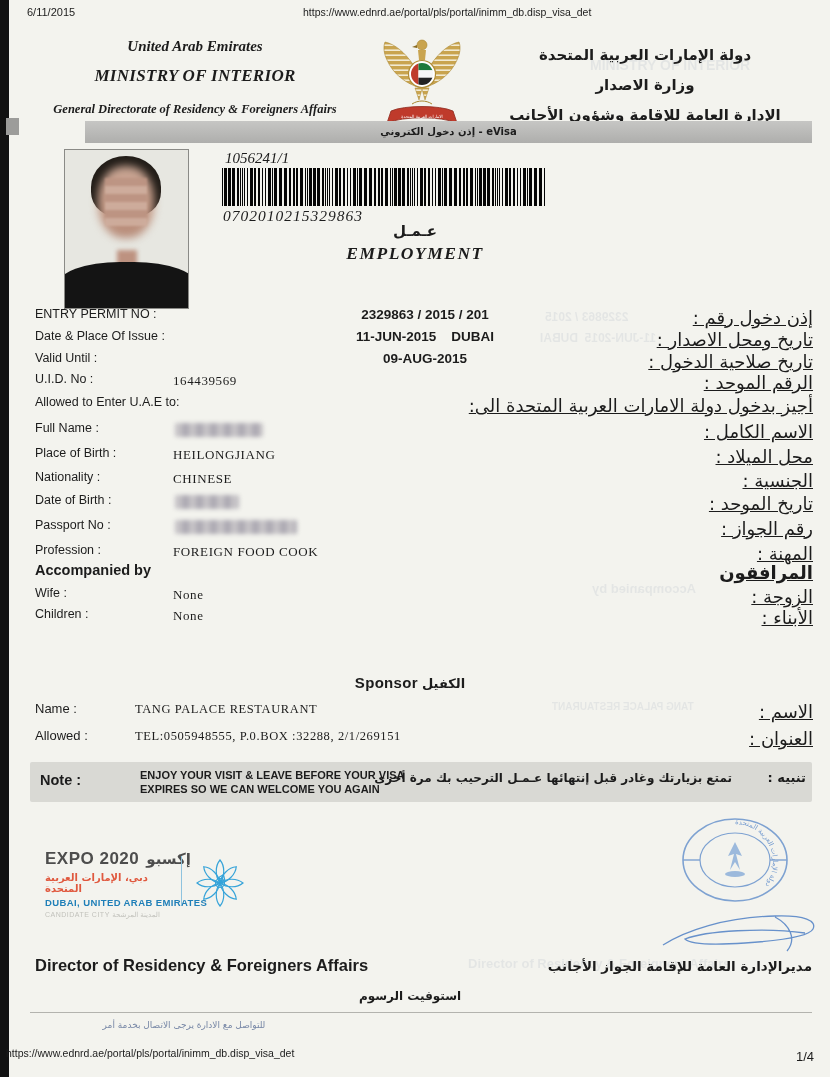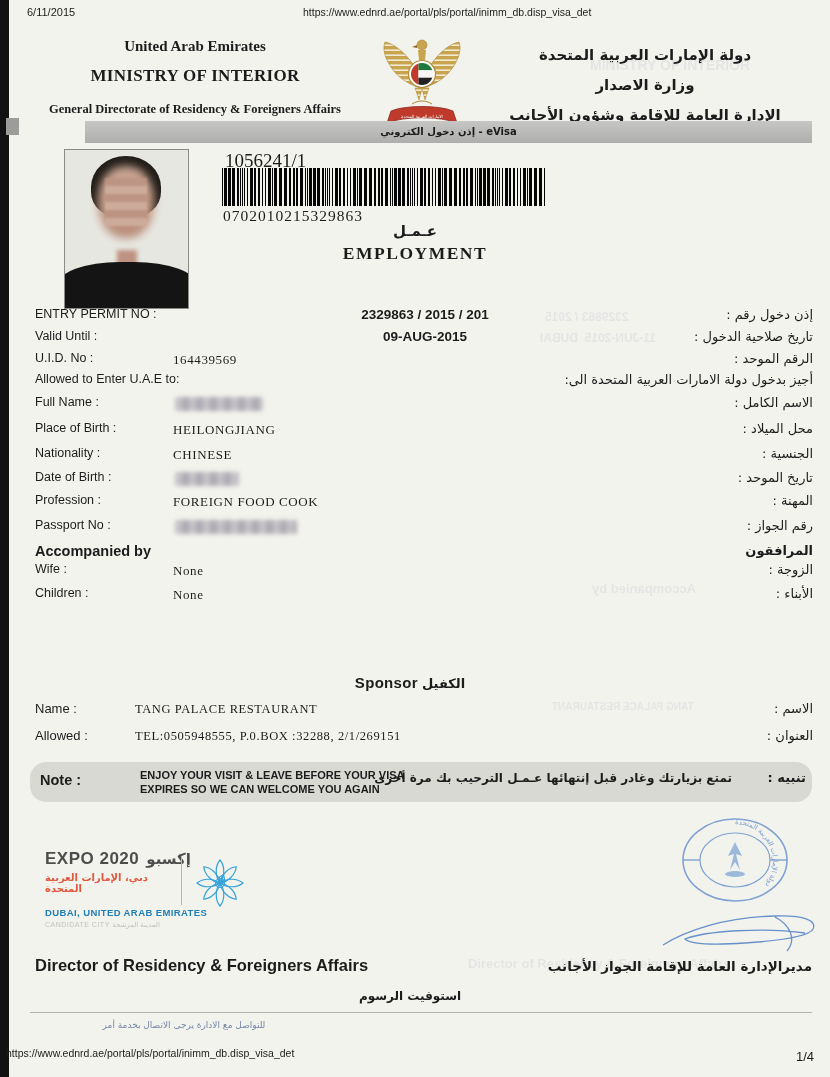--- a/index.html
+++ b/index.html
@@ -1,20 +1,20 @@
 <!DOCTYPE html>
 <html><head>
 <meta charset="utf-8">
 <style>
   html,body{margin:0;padding:0;background:#e8e8e4;}
   .page{position:relative;width:830px;height:1077px;background:#f3f3ee;overflow:hidden;
         font-family:"Liberation Sans",sans-serif;color:#1c1c1c;}
   .abs{position:absolute;}
   .ar{font-family:"DejaVu Sans",sans-serif;direction:rtl;unicode-bidi:embed;}
-  .serif{font-family:"Liberation Serif",serif;}
+  .serif{font-family:"Liberation Serif",serif;font-style:italic;}
   .b{font-weight:bold;}
 
   
   .edge-strip{left:0;top:0;width:9px;height:1077px;background:#121212;}
   .edge-blob{left:6px;top:118px;width:13px;height:17px;background:#9c9c9a;}
 
   
   .meta-date{left:27px;top:6px;font-size:11px;}
   .meta-url{left:303px;top:6px;font-size:10.5px;}
 
@@ -33,68 +33,68 @@
   .photo .face{position:absolute;left:33px;top:16px;width:56px;height:72px;border-radius:46%;
                background:linear-gradient(#caa694,#c19682 70%,#b58a77);filter:blur(4px);}
   .photo .pix{position:absolute;left:40px;top:28px;width:42px;height:48px;
               background:repeating-linear-gradient(0deg,#cfae9e 0 8px,#bd9483 8px 16px),
                          repeating-linear-gradient(90deg,rgba(255,255,255,.25) 0 8px,rgba(0,0,0,.08) 8px 16px);
               filter:blur(1px);opacity:.9;}
   .photo .shirt{position:absolute;left:-8px;bottom:-6px;width:140px;height:52px;border-radius:45% 45% 0 0;background:#141414;}
   .photo .neck{position:absolute;left:52px;bottom:40px;width:20px;height:18px;background:#bd9280;filter:blur(2px);}
 
   
-  .docnum{left:225px;top:150px;font-size:19px;}
+  .docnum{left:225px;top:150px;font-size:15px;}
   .barcode{left:222px;top:168px;width:323px;height:38px;overflow:hidden;white-space:nowrap;}
   .barcode i{display:inline-block;height:100%;background:#050505;}
   .docnum2{left:223px;top:207px;font-size:15.5px;letter-spacing:1px;}
   .vtype-ar{left:230px;top:222px;width:370px;text-align:center;font-size:15px;font-weight:bold;}
   .vtype-en{left:230px;top:243px;width:370px;text-align:center;font-size:17.5px;font-weight:bold;letter-spacing:1.5px;}
 
   
   .fields{left:35px;top:307px;width:778px;}
   .frow{position:relative;}
   .frow:nth-child(1){height:22px}.frow:nth-child(2){height:22px}.frow:nth-child(3){height:21px}
   .frow:nth-child(4){height:23px}.frow:nth-child(5){height:26px}.frow:nth-child(6){height:25px}
   .frow:nth-child(7){height:24px}.frow:nth-child(8){height:23px}.frow:nth-child(9){height:25px}
   .frow:nth-child(10){height:25px}.frow:nth-child(11){height:19px}.frow:nth-child(12){height:24px}
   .frow:nth-child(13){height:21px}.frow:nth-child(14){height:21px}
   .flabel{position:absolute;left:0;top:0;font-size:12.5px;white-space:pre;}
-  .flabel-ar{position:absolute;right:0;top:0;font-size:13px;white-space:pre;}
+  .flabel-ar{position:absolute;right:0;top:0;font-size:18px;white-space:pre;text-decoration:underline;}
   .k-permit .flabel{font-weight:normal;}
   .val-permit{position:absolute;left:280px;width:220px;top:0;text-align:center;font-weight:bold;font-size:13.5px;white-space:pre;}
   .val-serif{position:absolute;left:138px;top:1px;font-family:"Liberation Serif",serif;font-size:13px;letter-spacing:.6px;white-space:pre;}
   .k-section .flabel{font-size:14.5px;font-weight:bold;}
   .k-section .flabel-ar{font-weight:bold;}
   .redact{position:absolute;left:140px;top:2px;height:14px;border-radius:2px;
           background:repeating-linear-gradient(90deg,#c5c2c6 0 7px,#aeabb3 7px 14px);filter:blur(2px);}
   .r-name{width:88px}.r-dob{width:64px}.r-passport{width:122px}
 
   
   .sp-title{left:230px;top:674px;width:370px;text-align:center;font-size:15px;}
   .sp-title .en{font-weight:bold;letter-spacing:.3px;}
   .sp-title .arx{font-family:"DejaVu Sans",sans-serif;font-weight:bold;font-size:13px;margin-right:10px;}
   .sponsor-rows{left:35px;top:701px;width:778px;}
   .srow{position:relative;height:27px;}
   .srow .flabel{font-size:13px;}
   .srow .val-serif{left:100px;font-size:12.5px;}
 
   
-  .note{left:30px;top:762px;width:782px;height:40px;background:#d9d9d4;border-radius:16px;}
+  .note{left:30px;top:762px;width:782px;height:40px;background:#d9d9d4;border-radius:2px;}
   .note .nlab{position:absolute;left:10px;top:10px;font-size:14.5px;font-weight:bold;}
   .note .ntext{position:absolute;left:110px;top:6px;font-size:11px;font-weight:bold;line-height:14px;}
   .note .nlab-ar{position:absolute;right:6px;top:8px;font-size:13px;font-weight:bold;}
   .note .ntext-ar{position:absolute;right:80px;top:9px;font-size:12px;font-weight:bold;}
 
   
   .expo{left:45px;top:849px;width:220px;}
   .expo .e1{font-size:17px;font-weight:bold;color:#4d4d4d;letter-spacing:.5px;}
   .expo .e1 .arx{font-family:"DejaVu Sans",sans-serif;font-size:15px;margin-left:7px;}
   .expo .e2{font-size:10px;font-weight:bold;color:#e0583e;margin-top:3px;font-family:"DejaVu Sans",sans-serif;direction:rtl;width:128px;text-align:left;}
-  .expo .e3{font-size:9.5px;font-weight:bold;color:#1f7fb8;letter-spacing:.4px;margin-top:13px;}
+  .expo .e3{font-size:9.5px;font-weight:bold;color:#1f7fb8;letter-spacing:.4px;margin-top:3px;}
   .expo .e4{font-size:7px;color:#c2c2bc;margin-top:3px;letter-spacing:.5px;}
   .expo-div{left:181px;top:856px;width:1px;height:49px;background:#8fc3de;}
 
   
   .ghost{position:absolute;color:#8a97ad;opacity:.14;font-weight:bold;white-space:pre;}
   .ghost.m{transform:scaleX(-1);}
 
   
   .director-en{left:35px;top:956px;font-size:16.5px;font-weight:bold;}
   .director-ar{right:18px;top:958px;font-size:13.5px;font-weight:bold;}
@@ -184,20 +184,25 @@
   <div class="abs vtype-ar ar">عـمـل</div>
   <div class="abs vtype-en serif">EMPLOYMENT</div>
 
   <div class="abs fields" id="fields">
       <div class="frow k-permit">
         <span class="flabel">ENTRY PERMIT NO :</span>
         <span class="val-permit">2329863 / 2015 / 201</span>
         <span class="flabel-ar ar">إذن دخول رقم :</span>
       </div>
       <div class="frow k-permit">
+        <span class="flabel">Date &amp; Place Of Issue :</span>
+        <span class="val-permit">11-JUN-2015    DUBAI</span>
+        <span class="flabel-ar ar">تاريخ ومحل الاصدار :</span>
+      </div>
+      <div class="frow k-permit">
         <span class="flabel">Valid Until :</span>
         <span class="val-permit">09-AUG-2015</span>
         <span class="flabel-ar ar">تاريخ صلاحية الدخول :</span>
       </div>
       <div class="frow k-serif">
         <span class="flabel">U.I.D. No :</span>
         <span class="val-serif">164439569</span>
         <span class="flabel-ar ar">الرقم الموحد :</span>
       </div>
       <div class="frow k-none">
@@ -217,29 +222,29 @@
       <div class="frow k-serif">
         <span class="flabel">Nationality :</span>
         <span class="val-serif">CHINESE</span>
         <span class="flabel-ar ar">الجنسية :</span>
       </div>
       <div class="frow k-redacted">
         <span class="flabel">Date of Birth :</span>
         <span class="redact r-dob"></span>
         <span class="flabel-ar ar">تاريخ الموحد :</span>
       </div>
-      <div class="frow k-serif">
-        <span class="flabel">Profession :</span>
-        <span class="val-serif">FOREIGN FOOD COOK</span>
-        <span class="flabel-ar ar">المهنة :</span>
-      </div>
       <div class="frow k-redacted">
         <span class="flabel">Passport No :</span>
         <span class="redact r-passport"></span>
         <span class="flabel-ar ar">رقم الجواز :</span>
+      </div>
+      <div class="frow k-serif">
+        <span class="flabel">Profession :</span>
+        <span class="val-serif">FOREIGN FOOD COOK</span>
+        <span class="flabel-ar ar">المهنة :</span>
       </div>
       <div class="frow k-section">
         <span class="flabel">Accompanied by</span>
         <span class="flabel-ar ar">المرافقون</span>
       </div>
       <div class="frow k-serif">
         <span class="flabel">Wife :</span>
         <span class="val-serif">None</span>
         <span class="flabel-ar ar">الزوجة :</span>
       </div>

